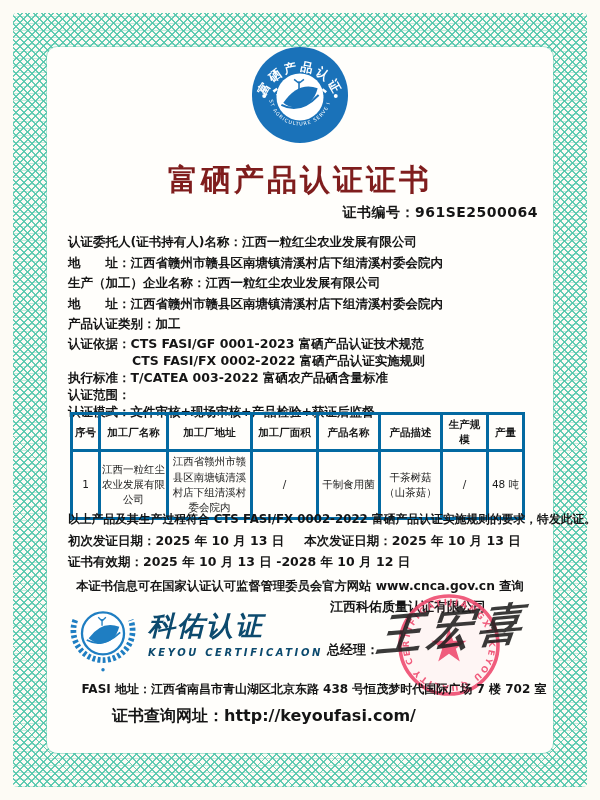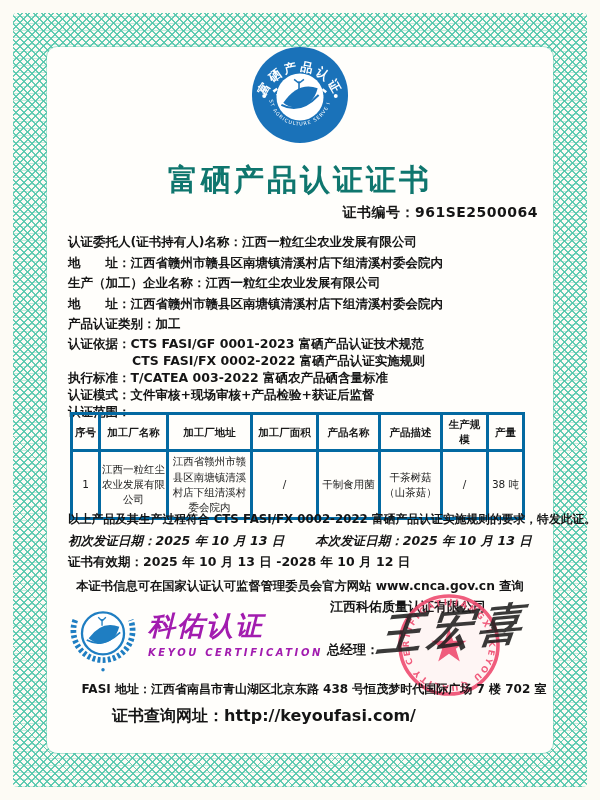--- a/index.html
+++ b/index.html
@@ -28,21 +28,21 @@
     box-shadow:0 0 0 1px rgba(84,199,173,.45);
   }
   .content { position:absolute; inset:0; z-index:2; }
 
   
   .badge { position:absolute; left:251px; top:46px; width:98px; height:98px; }
 
   .title {
     position:absolute; top:160px; left:0; width:100%;
     text-align:center; font-size:30px; font-weight:800;
-    letter-spacing:3px; color:#0f766e;
+    letter-spacing:3px; color:#7f1d1d;
   }
   .cert-no {
     position:absolute; top:204px; right:62px;
     font-size:14px; font-weight:700; letter-spacing:.5px;
   }
 
   
   .info { position:absolute; left:68px; top:232px; right:56px; font-size:12.5px; font-weight:700; }
   .info .ln  { line-height:20.5px; white-space:nowrap; }
   .info .ln2 { line-height:17px;  white-space:nowrap; }
@@ -56,28 +56,28 @@
   }
   .scope-table th, .scope-table td {
     border:3px solid #0369a1; padding:2px 1px; vertical-align:middle;
     word-break:break-all; line-height:1.45;
   }
   .scope-table th { height:28px; font-weight:600; }
   .scope-table td { height:62px; }
 
   .statement { position:absolute; left:68px; top:512px; font-size:11.8px; font-weight:700; white-space:nowrap; }
 
-  .dates-row { position:absolute; left:68px; top:533px; font-size:12.5px; font-weight:700; display:flex; gap:31px; white-space:nowrap;font-style:italic; }
+  .dates-row { position:absolute; left:68px; top:533px; font-size:12.5px; font-weight:700; display:flex; gap:20px; white-space:nowrap; }
   .validity  { position:absolute; left:68px; top:554px; font-size:12.5px; font-weight:700; white-space:nowrap; }
 
   .cnca-line { position:absolute; top:578px; left:0; width:100%; text-align:center; font-size:12.3px; font-weight:700; }
 
   
   .keyou-logo { position:absolute; left:60px; top:602px; width:86px; height:80px; }
-  .keyou-text { position:absolute; left:148px; top:608px; color:#a21caf; font-style:italic; }
+  .keyou-text { position:absolute; left:148px; top:608px; color:#0c4a6e; font-style:italic; }
   .keyou-cn { font-size:27px; font-weight:800; letter-spacing:2px; }
   .keyou-en { font-size:10px; font-weight:700; letter-spacing:2.6px; margin-top:3px;text-align:center; }
 
   .issuer   { position:absolute; left:330px; top:598px; font-size:13px; font-weight:700; }
   .gm-label { position:absolute; left:327px; top:641px; font-size:13px; font-weight:700; }
   .seal     { position:absolute; left:396px; top:592px; width:106px; height:106px; opacity:.92; }
   .signature{
     position:absolute; left:378px; top:600px; z-index:3;
     font-size:44px; font-weight:700; color:#1f1f1f;
     transform:rotate(-5deg) skewX(-12deg);
@@ -126,22 +126,22 @@
 
     <div class="info">
       <div class="ln"><span>认证委托人(证书持有人)名称：</span><span>江西一粒红尘农业发展有限公司</span></div>
       <div class="ln"><span>地　　址：</span><span>江西省赣州市赣县区南塘镇清溪村店下组清溪村委会院内</span></div>
       <div class="ln"><span>生产（加工）企业名称：</span><span>江西一粒红尘农业发展有限公司</span></div>
       <div class="ln"><span>地　　址：</span><span>江西省赣州市赣县区南塘镇清溪村店下组清溪村委会院内</span></div>
       <div class="ln"><span>产品认证类别：</span><span>加工</span></div>
       <div class="ln2" style=""><span>认证依据：</span><span>CTS FASI/GF 0001-2023 富硒产品认证技术规范</span></div>
       <div class="ln2 indent"><span>CTS FASI/FX 0002-2022 富硒产品认证实施规则</span></div>
       <div class="ln2"><span>执行标准：</span><span>T/CATEA 003-2022 富硒农产品硒含量标准</span></div>
+      <div class="ln2"><span>认证范围：</span></div>
       <div class="ln2"><span>认证模式：</span><span>文件审核+现场审核+产品检验+获证后监督</span></div>
-      <div class="ln2"><span>认证范围：</span></div>
     </div>
 
     <table class="scope-table">
       <colgroup>
         <col style="width:28px">
           <col style="width:68px">
           <col style="width:84px">
           <col style="width:66px">
         <col style="width:62px">
           <col style="width:62px">
@@ -162,21 +162,21 @@
       </thead>
       <tbody>
         <tr>
           <td>1</td>
           <td>江西一粒红尘农业发展有限公司</td>
           <td>江西省赣州市赣县区南塘镇清溪村店下组清溪村委会院内</td>
           <td>/</td>
           <td>干制食用菌</td>
           <td>干茶树菇（山茶菇）</td>
           <td>/</td>
-          <td>38 吨</td>
+          <td>48 吨</td>
         </tr>
       </tbody>
     </table>
 
     <div class="statement">以上产品及其生产过程符合 CTS FASI/FX 0002-2022 富硒产品认证实施规则的要求，特发此证。</div>
 
     <div class="dates-row">
       <span><span>初次发证日期：</span><span>2025 年 10 月 13 日</span></span>
       <span><span>本次发证日期：</span><span>2025 年 10 月 13 日</span></span>
     </div>

